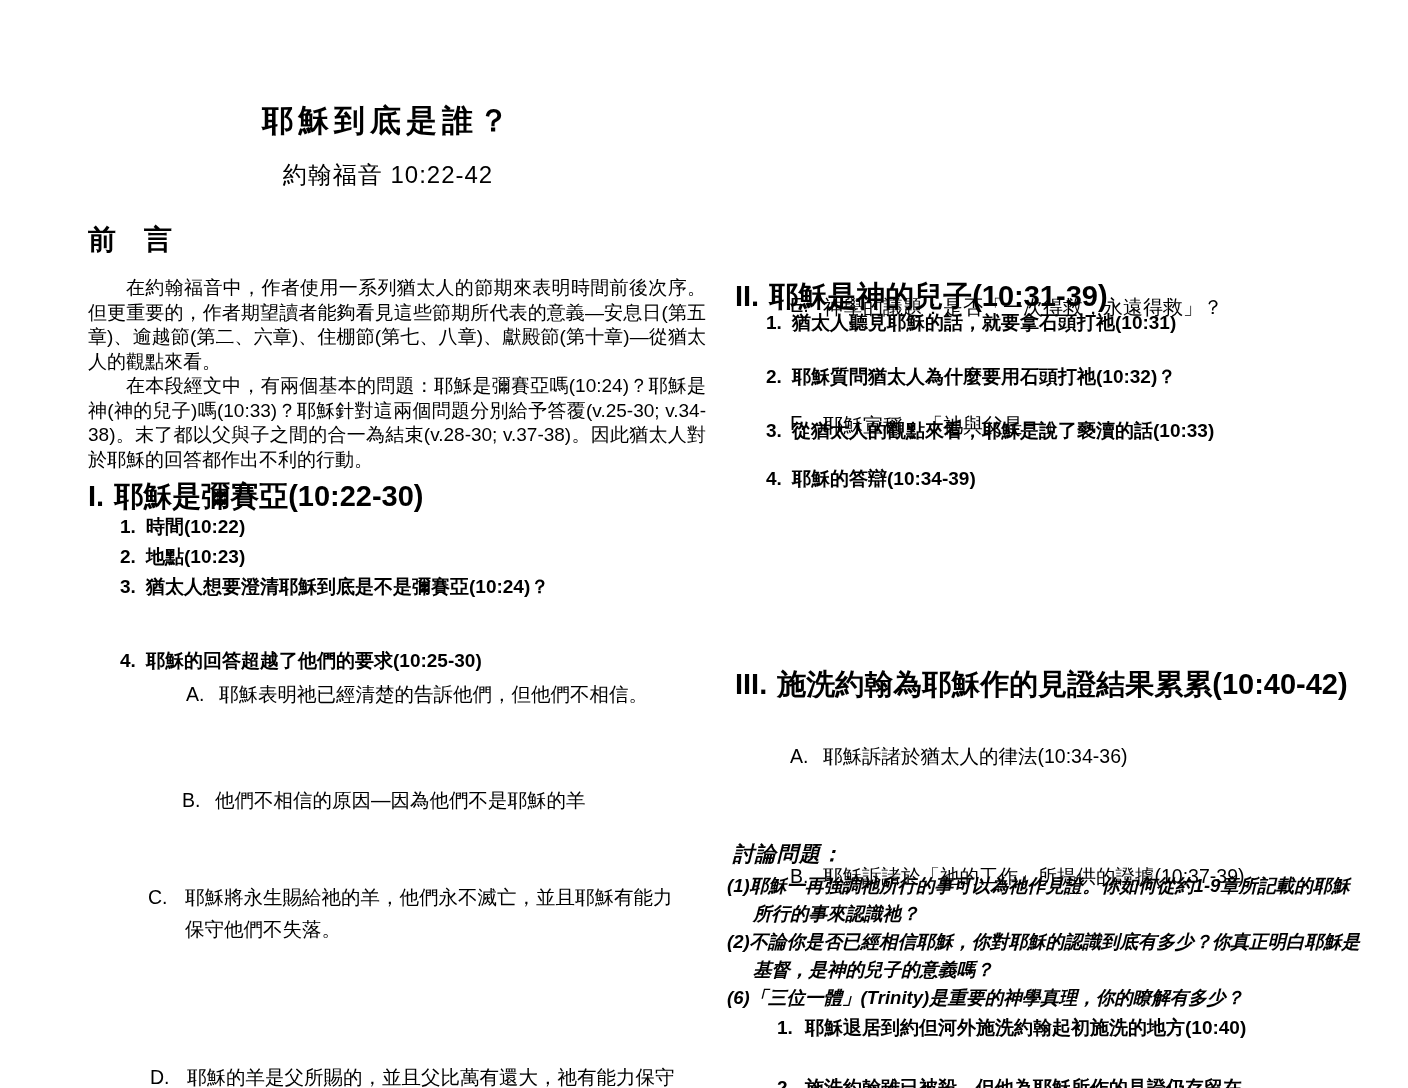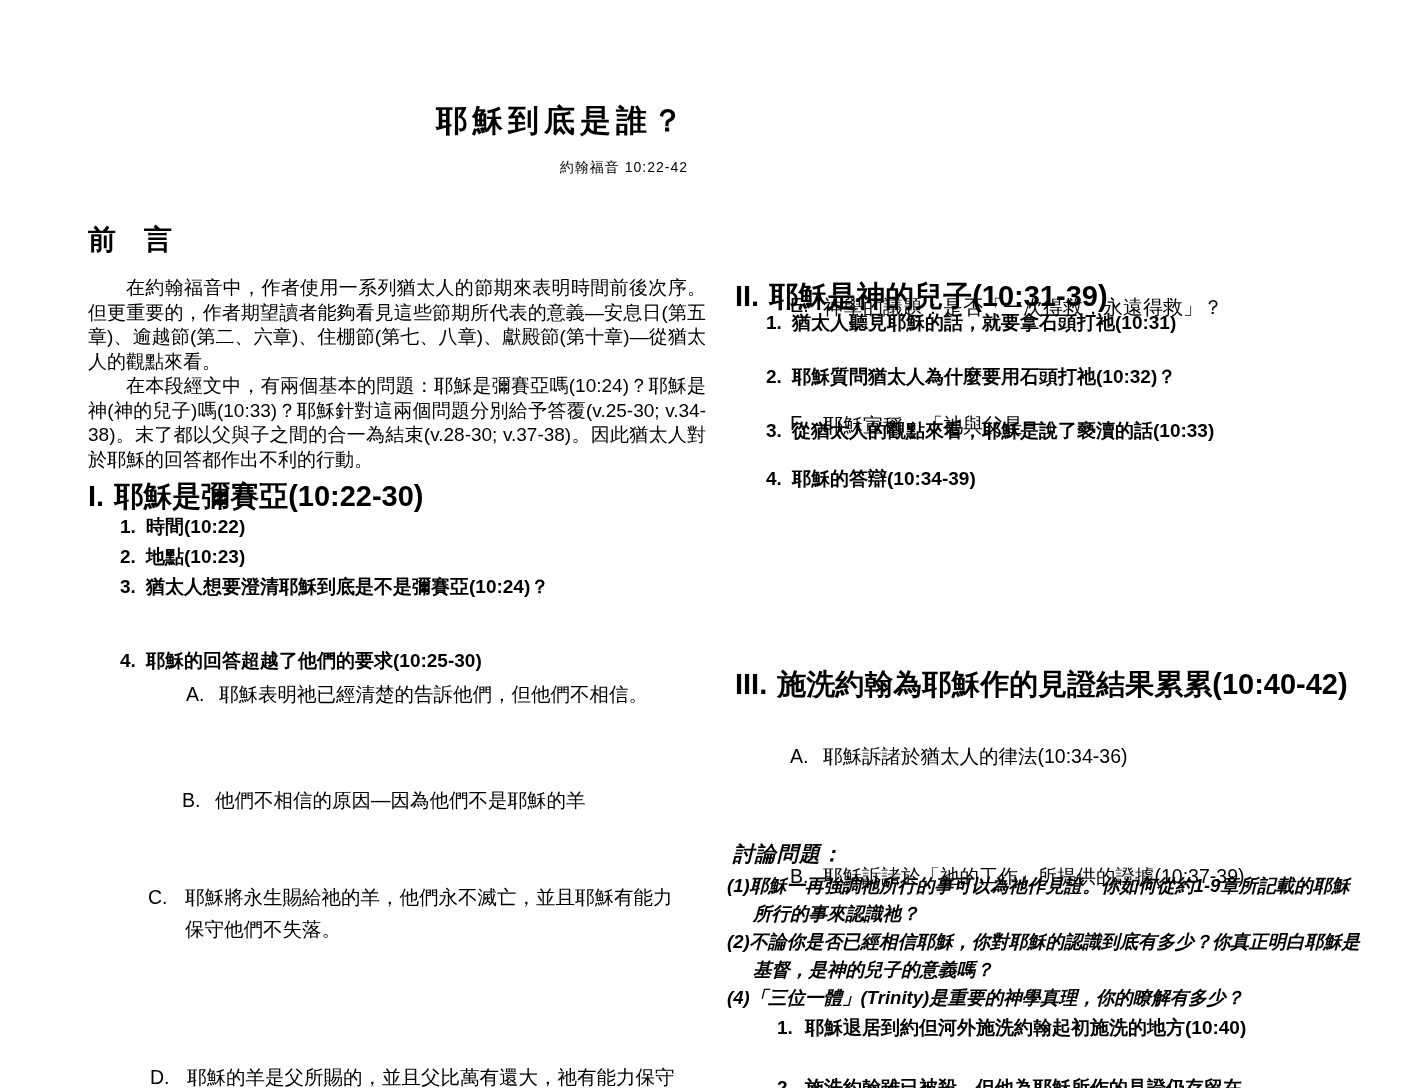--- a/index.html
+++ b/index.html
@@ -1,23 +1,23 @@
 <!DOCTYPE html>
 <html><head>
 <meta charset="utf-8">
 <style>
   html,body{margin:0;padding:0;background:#e8e8e8;}
   .page{
     position:relative;width:1408px;height:1088px;background:#ffffff;color:#000000;
     font-family:"Liberation Sans","DejaVu Sans",sans-serif;overflow:hidden;margin:0 auto;
   }
   .abs{position:absolute;}
-  .center{text-align:right;}
+  .center{text-align:center;}
   .doc-title{font-size:31px;font-weight:bold;letter-spacing:5px;}
-  .doc-sub{font-size:14px;letter-spacing:1px;}
+  .doc-sub{font-size:24px;letter-spacing:1px;}
   .doc-author{font-size:19px;letter-spacing:1px;}
   .h-preface{font-size:28px;font-weight:bold;}
   .para-wrap{font-size:19px;line-height:24.5px;text-align:justify;}
   .para-wrap p{margin:0;text-indent:2em;}
   .sec-h{font-size:29px;font-weight:bold;white-space:nowrap;}
   .sec-h .num{margin-right:10px;}
   .item{font-size:19px;font-weight:600;white-space:nowrap;}
   .item .lbl{display:inline-block;min-width:26px;}
   .alpha{font-size:19.5px;line-height:32px;}
   .hang{padding-left:37px;position:relative;}
@@ -116,15 +116,15 @@
     <span class="lbl">1.</span><span>耶穌退居到約但河外施洗約翰起初施洗的地方(10:40)</span>
   </div>
   <div class="abs kai-hang" style="top:733px;left:777px;width:448px;">
     <span class="lbl">2.</span><span>施洗約翰雖已被殺，但他為耶穌所作的見證仍存留在許多人的記憶中(10:41-42)。</span>
   </div>
 
   <div class="abs disc-h" style="top:840px;left:733px;">討論問題：</div>
 
   <div class="abs q" style="top:872px;left:727px;width:612px;">(1)耶穌一再強調祂所行的事可以為祂作見證。你如何從約1-9章所記載的耶穌所行的事來認識祂？</div>
   <div class="abs q" style="top:928px;left:727px;width:612px;">(2)不論你是否已經相信耶穌，你對耶穌的認識到底有多少？你真正明白耶穌是基督，是神的兒子的意義嗎？</div>
-  <div class="abs q" style="top:984px;left:727px;width:640px;">(4)「三位一體」(Trinity)是重要的神學真理，你的瞭解有多少？</div>
+  <div class="abs q" style="top:984px;left:727px;width:640px;">(6)「三位一體」(Trinity)是重要的神學真理，你的瞭解有多少？</div>
 
 </div>
 
 </body></html>

